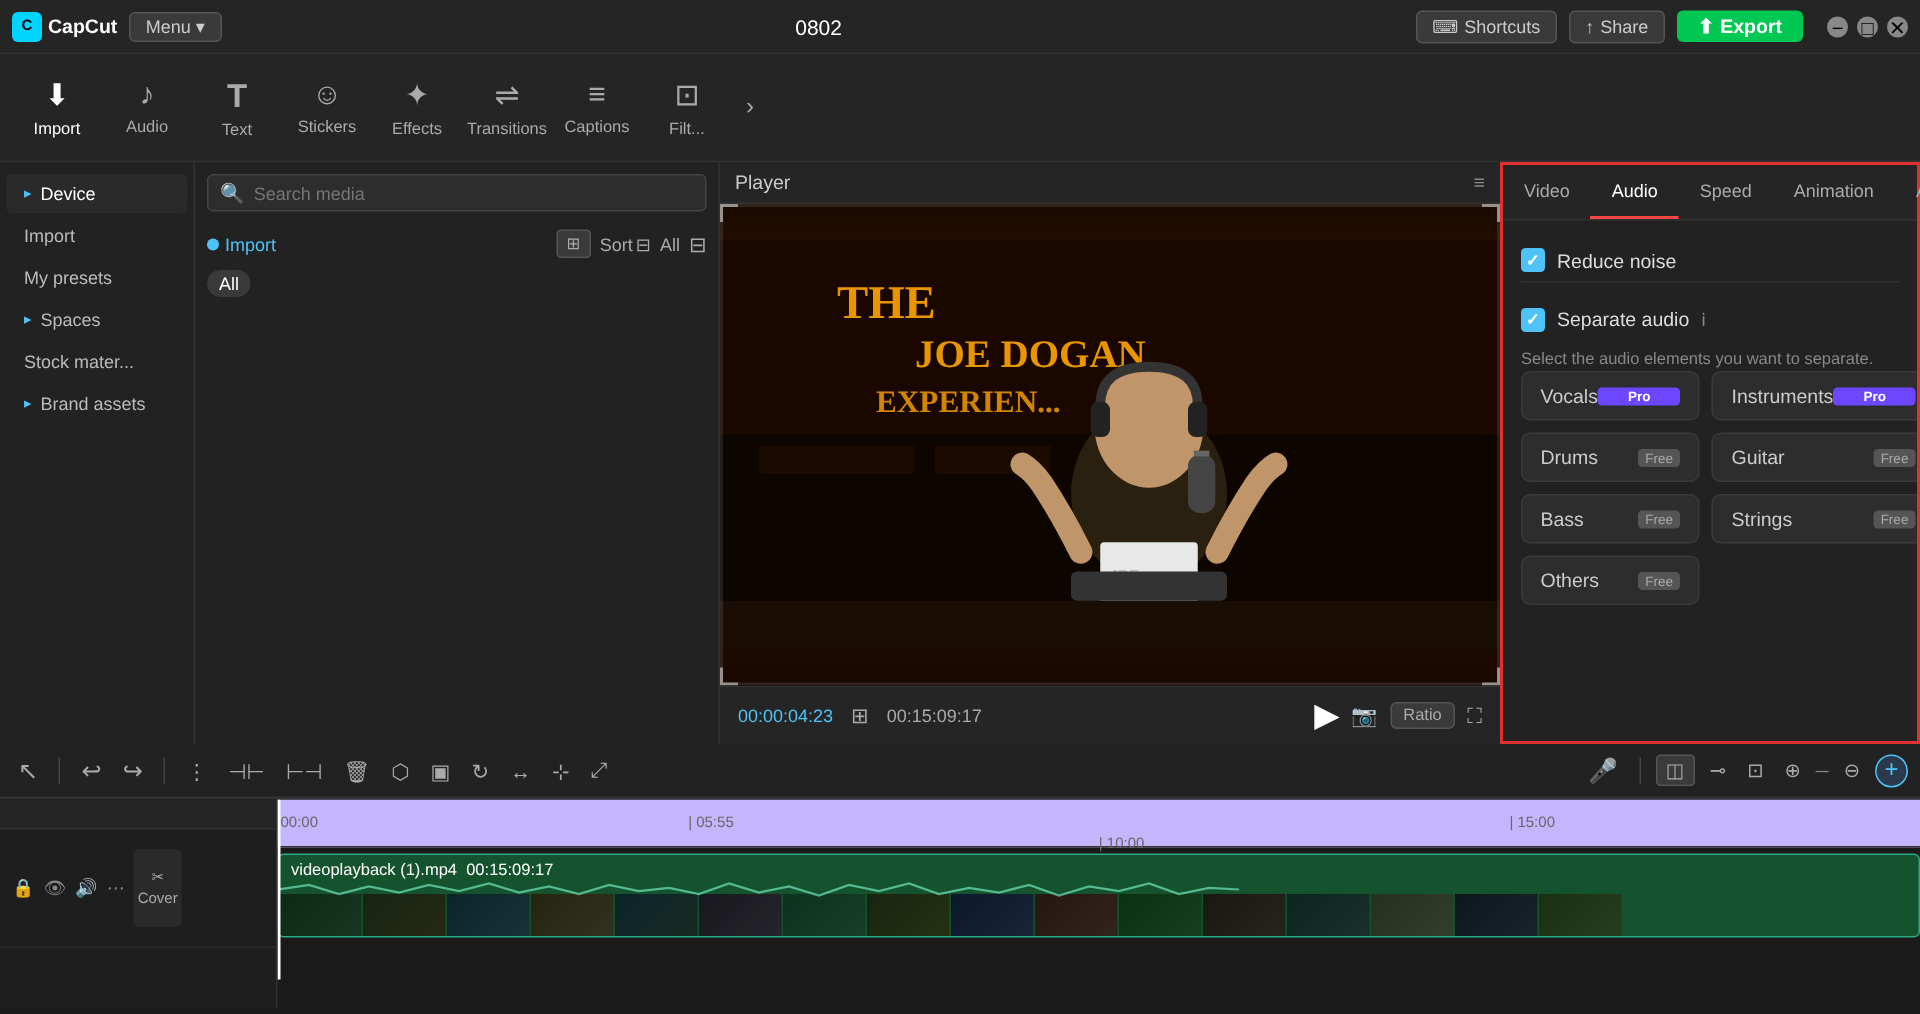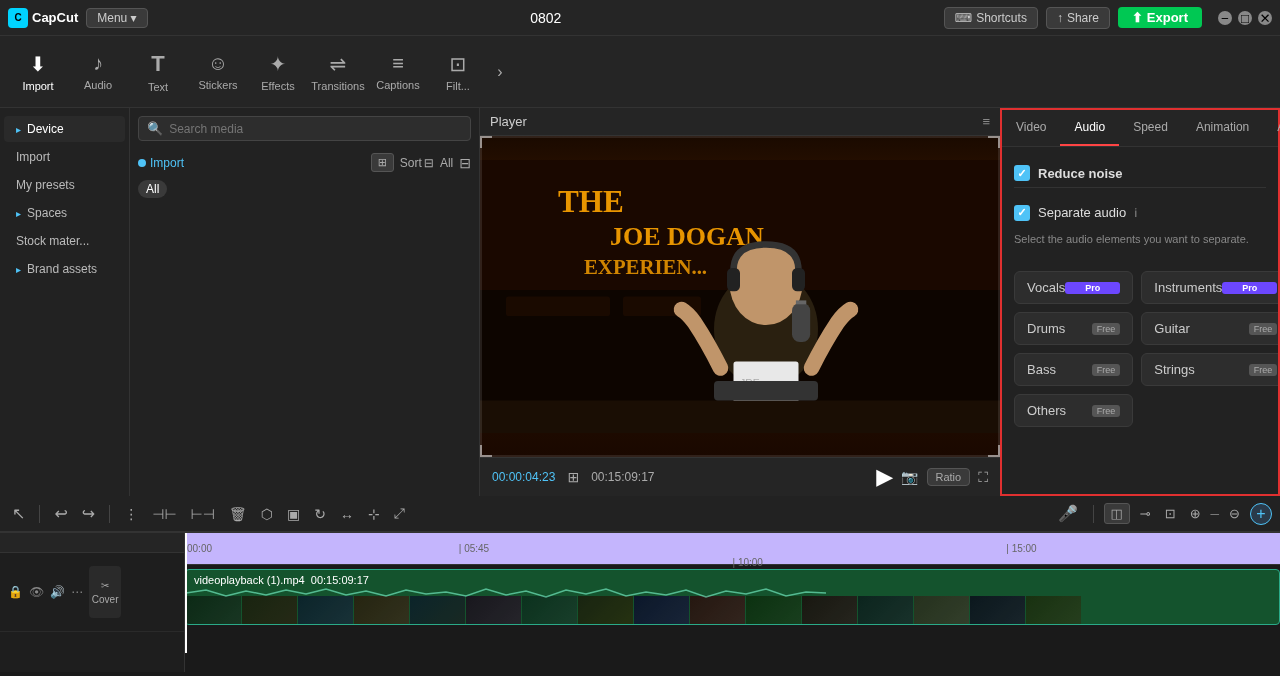--- a/index.html
+++ b/index.html
@@ -74,25 +74,25 @@
     
     .right-panel { width: 280px; background: #222; border-left: 1px solid #333; display: flex; flex-direction: column; }
     .right-tabs { display: flex; background: #252525; border-bottom: 1px solid #333; }
     .right-tab { padding: 10px 14px; cursor: pointer; font-size: 12px; color: #aaa; border-bottom: 2px solid transparent; }
     .right-tab.active { color: #fff; border-bottom: 2px solid #ff4444; }
     .right-content { flex: 1; overflow-y: auto; padding: 12px; }
 
     .noise-row { display: flex; align-items: center; gap: 8px; padding: 6px 0; border-bottom: 1px solid #333; margin-bottom: 10px; }
     .checkbox-custom { width: 16px; height: 16px; background: #4fc3f7; border-radius: 3px; display: flex; align-items: center; justify-content: center; cursor: pointer; flex-shrink: 0; }
     .checkbox-check { color: #fff; font-size: 11px; font-weight: bold; }
-    .noise-label { color: #ddd; font-size: 13px; font-weight: 700; }
+    .noise-label { color: #ddd; font-size: 13px; font-weight: 400; }
 
     .separate-row { display: flex; align-items: center; gap: 8px; padding: 6px 0; margin-bottom: 6px; }
     .separate-label { color: #ddd; font-size: 13px; font-weight: 500; }
-    .separate-desc { color: #888; font-size: 11px; margin-bottom: 26px; }
+    .separate-desc { color: #888; font-size: 11px; margin-bottom: 2px; }
 
     .audio-elements { display: grid; grid-template-columns: 1fr 1fr; gap: 8px; }
     .audio-element { background: #2d2d2d; border: 1px solid #3a3a3a; border-radius: 6px; padding: 8px 12px; display: flex; align-items: center; justify-content: space-between; cursor: pointer; }
     .element-name { font-size: 13px; color: #ccc; }
     .badge-pro { background: #6c47ff; color: #fff; font-size: 9px; padding: 1px 20px; border-radius: 3px; font-weight: bold; }
     .badge-free { background: #555; color: #aaa; font-size: 9px; padding: 1px 5px; border-radius: 3px; }
     .timeline-toolbar { height: 36px; display: flex; align-items: center; padding: 0 8px; gap: 6px; background: #222; border-bottom: 1px solid #333; }
     .tl-tool { background: none; border: none; color: #aaa; cursor: pointer; font-size: 16px; padding: 2px 4px; }
     .tl-sep { width: 1px; height: 18px; background: #444; margin: 0 4px; }
     .tl-right { margin-left: auto; display: flex; align-items: center; gap: 6px; }
@@ -406,21 +406,21 @@
         <span>Cover</span>
       </div>
     </div>
     <div style="flex:0 0 40px;"></div>
   </div>
 
   <div style="flex:1; overflow-x:auto; position:relative; display:flex; flex-direction:column;">
 
     <div class="tl-ruler">
       <span class="ruler-mark" style="left:2px;">00:00</span>
-      <span class="ruler-mark" style="left:25%;">| 05:45</span>
+      <span class="ruler-mark" style="left:25%;">| 05:55</span>
       <span class="ruler-mark" style="left:50%;margin-top:28px;">| 10:00</span>
       <span class="ruler-mark" style="left:75%;">| 15:00</span>
 
       <div style="position:absolute; left:0; top:0; width:2px; height:120px; background:#ffffff; pointer-events:none; z-index:10;"></div>
     </div>
 
     <div class="tl-track-area">
       <div class="tl-clip">
         <span class="clip-label">
           <span>videoplayback (1).mp4</span>&nbsp;&nbsp;<span>00:15:09:17</span>

